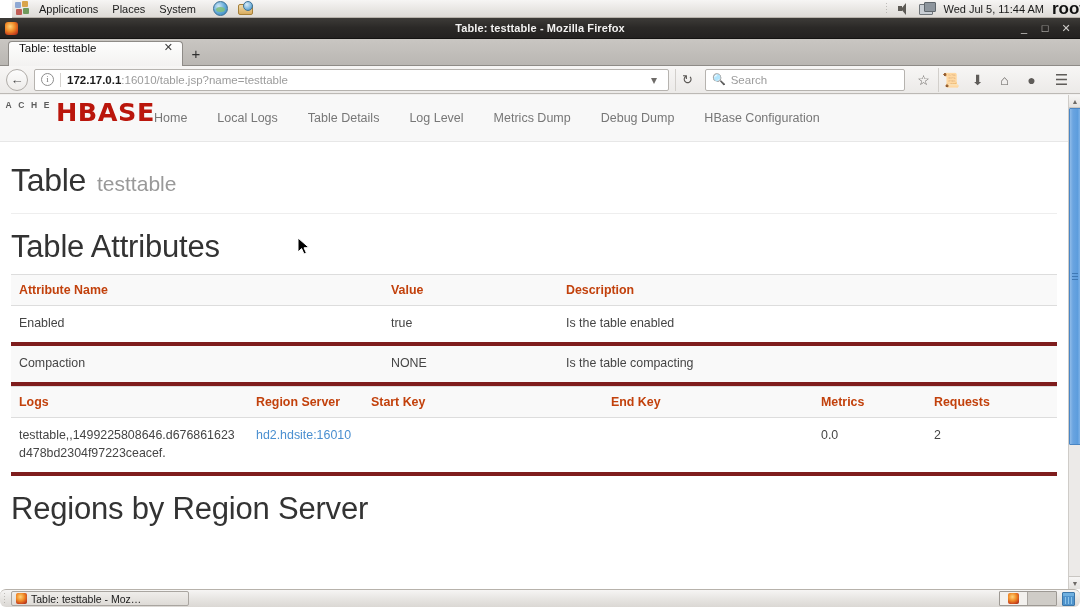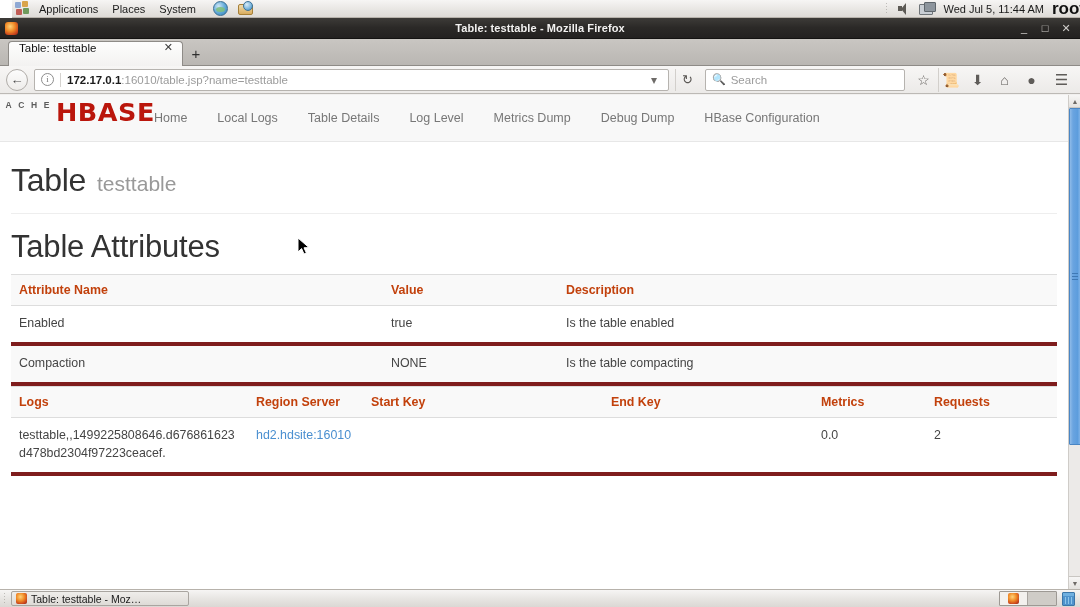--- a/index.html
+++ b/index.html
@@ -320,21 +320,21 @@
     width: 6px; height: 8px;
     background-image: repeating-linear-gradient(to bottom,#3f79b5 0 1px, transparent 1px 3px);
   }
 
   
   .taskbar {
     position: absolute; bottom: 0; left: 0;
     width: 1080px; height: 18px;
     background: linear-gradient(to bottom, #f6f5f4 0%, #e6e4e1 55%, #dbd8d4 100%);
     border-top: 1px solid #b7b2ab;
-    display: flex; align-items: center; padding: 8px 3px;
+    display: flex; align-items: center; padding: 8px 3px; border-radius: 6px;
   }
   .tb-dots {
     width: 4px; height: 13px; opacity: .5; margin-right: 4px;
     background-image: radial-gradient(#8d8a85 40%, transparent 41%);
     background-size: 3px 3px;
   }
   .tb-win {
     height: 15px; min-width: 178px; max-width: 182px;
     background: linear-gradient(to bottom,#efedea,#dedbd7);
     border: 1px solid #a9a5a0; border-radius: 2px;
@@ -528,20 +528,21 @@
               <td class="wrap-name">testtable,,1499225808646.d676861623d478bd2304f97223ceacef.</td>
               <td><a href="#">hd2.hdsite:16010</a></td>
               <td></td>
               <td></td>
               <td>0.0</td>
               <td>2</td>
             </tr>
           </tbody>
         </table>
 
+        <h2 class="section">Regions by Region Server</h2>
 
       </div>
     </div>
   </div>
 
   <div class="vscroll">
     <div class="vs-btn">▲</div>
     <div class="vs-track">
       <div class="vs-thumb">
         <span class="vs-grip"></span>

